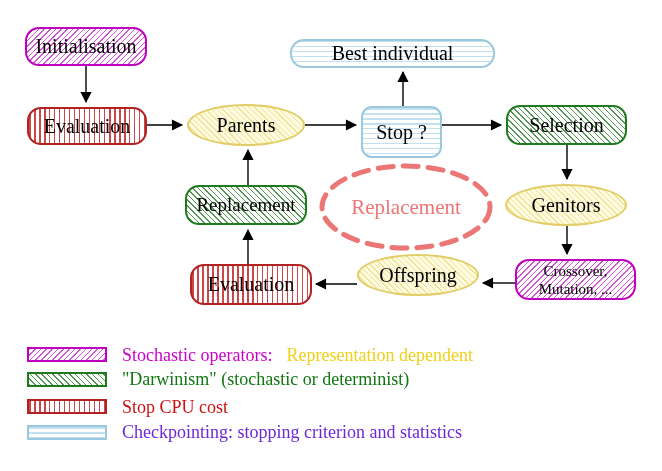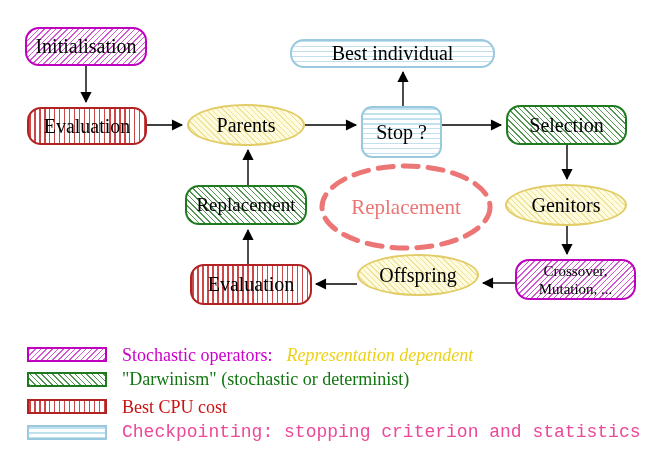--- a/index.html
+++ b/index.html
@@ -28,24 +28,24 @@
   .two-line{flex-direction:column;font-size:15px;line-height:1.2;}
   
   #generation-label{
     position:absolute;left:322px;top:195px;width:168px;text-align:center;
     color:#EC7575;font-size:21px;
   }
   
   .swatch{position:absolute;left:27px;width:80px;height:15px;box-sizing:border-box;}
   .legend-text{position:absolute;left:122px;font-size:18px;white-space:nowrap;}
   .t-magenta{color:#CC00CC;}
-  .t-gold{color:#EDD117;font-style:italic;}
+  .t-gold{color:#EDD117;}
   .t-green{color:#117711;}
   .t-red{color:#CC1111;}
-  .t-blue{color:#ec4899;font-family:Liberation Mono, monospace;}
+  .t-blue{color:#6d28d9;}
   .gap{display:inline-block;width:14px;}
 </style>
 </head>
 <body>
 
 <div id="canvas">
 
   <svg id="wires" xmlns="http://www.w3.org/2000/svg">
     <defs>
       <marker id="arr" viewBox="0 0 10 10" refX="9" refY="5" markerWidth="11" markerHeight="8" orient="auto">
@@ -117,18 +117,18 @@
 
   <div class="swatch p-magenta" style="top:347px"></div>
   <div class="legend-text" style="top:345px">
     <span class="t-magenta">Stochastic operators:</span><span class="gap"></span><span class="t-gold">Representation dependent</span>
   </div>
 
   <div class="swatch p-green" style="top:372px"></div>
   <div class="legend-text t-green" style="top:369px">"Darwinism" (stochastic or determinist)</div>
 
   <div class="swatch p-red" style="top:399px"></div>
-  <div class="legend-text t-red" style="top:397px">Best CPU cost</div>
+  <div class="legend-text t-red" style="top:397px">Stop CPU cost</div>
 
   <div class="swatch p-blue" style="top:425px"></div>
   <div class="legend-text t-blue" style="top:422px">Checkpointing: stopping criterion and statistics</div>
 
 </div>
 
 </body></html>

